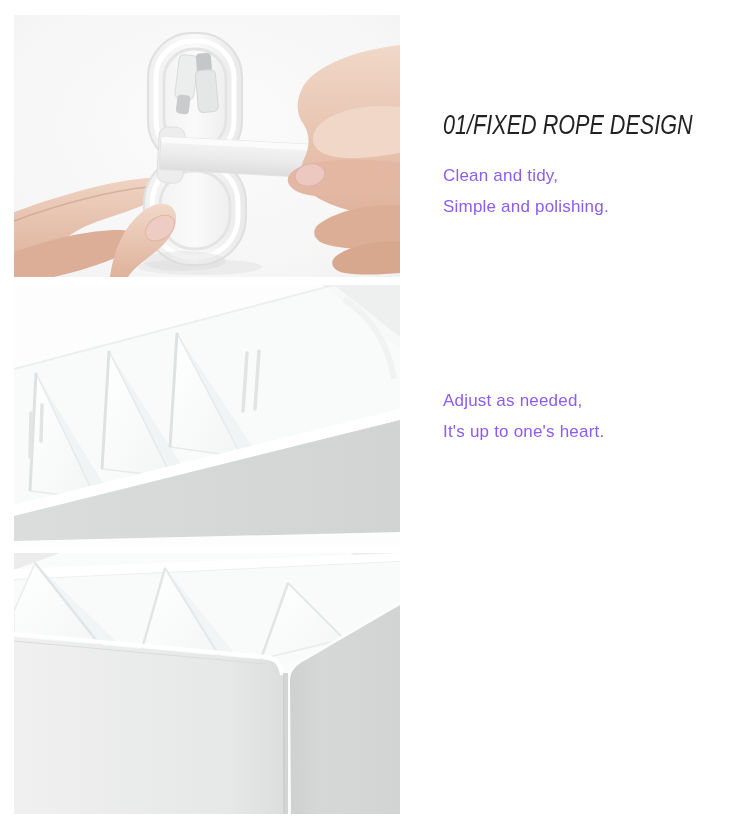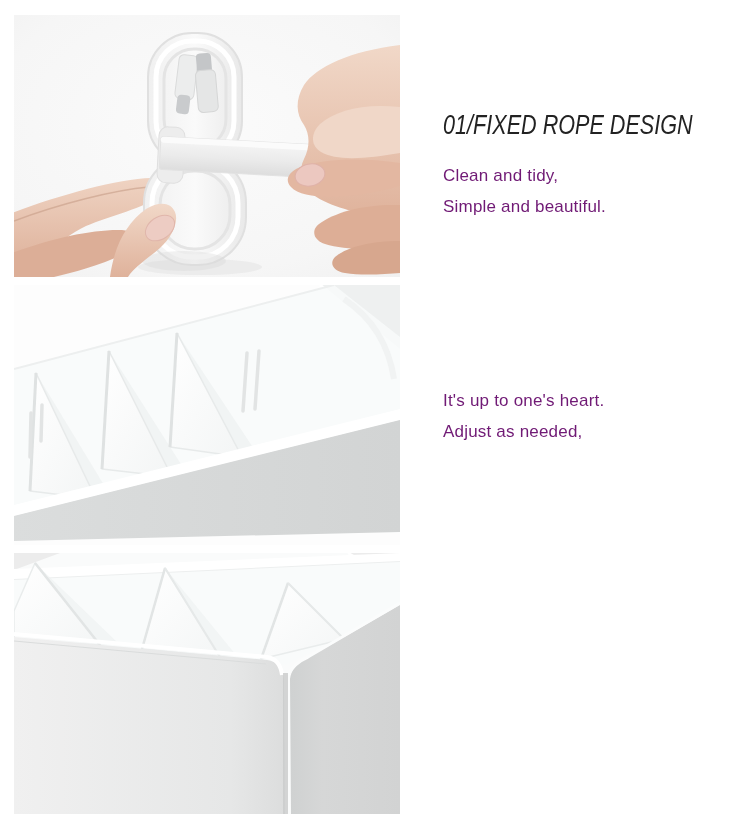--- a/index.html
+++ b/index.html
@@ -11,21 +11,21 @@
   #fig-2{top:285px;height:260px;}
   #fig-3{top:553px;height:261px;}
   .text-block{position:absolute;left:443px;width:302px;}
   #text-1{top:110px;}
   #text-2{top:385px;}
   #text-3{top:643px;}
   .sec-title{margin:0 0 20px 0;font-style:italic;font-weight:400;font-size:27px;
              line-height:30px;color:#222222;white-space:nowrap;}
   .sec-title .squeeze{display:inline-block;transform:scaleX(0.80);transform-origin:0 50%;
              white-space:nowrap;}
-  .sec-line{margin:0;font-size:17px;line-height:31px;color:#701a75;letter-spacing:0.2px;}
+  .sec-line{margin:0;font-size:17px;line-height:31px;color:#8b5cf6;letter-spacing:0.2px;}
 </style>
 </head>
 <body>
 
 <div class="page">
 
   <div class="figure" id="fig-1">
     <svg width="386" height="262" viewBox="0 0 386 262">
       <defs>
         <radialGradient id="bg1" cx="50%" cy="42%" r="80%">
@@ -196,22 +196,22 @@
       <path d="M 0,84 L 253,107 Q 268,109 270,126 L 271,261 L 0,261 Z" fill="url(#front3G)"></path>
       <path d="M 0,81 L 253,104 Q 266,106 268,122" stroke="#ffffff" stroke-width="4" fill="none"></path>
       <path d="M 0,88 L 252,111" stroke="#dadcdc" stroke-width="1" fill="none"></path>
       <rect x="269" y="120" width="5" height="141" fill="#c9cbcb" opacity="0.8"></rect>
     </svg>
   </div>
 
   <div class="text-block" id="text-1">
     <h2 class="sec-title"><span class="squeeze">01/FIXED ROPE DESIGN</span></h2>
     <p class="sec-line">Clean and tidy,</p>
-    <p class="sec-line">Simple and beautiful.</p>
+    <p class="sec-line">Simple and polishing.</p>
   </div>
 
   <div class="text-block" id="text-2">
+    <p class="sec-line">Adjust as needed,</p>
     <p class="sec-line">It's up to one's heart.</p>
-    <p class="sec-line">Adjust as needed,</p>
   </div>
 
 
 </div>
 
 </body></html>

